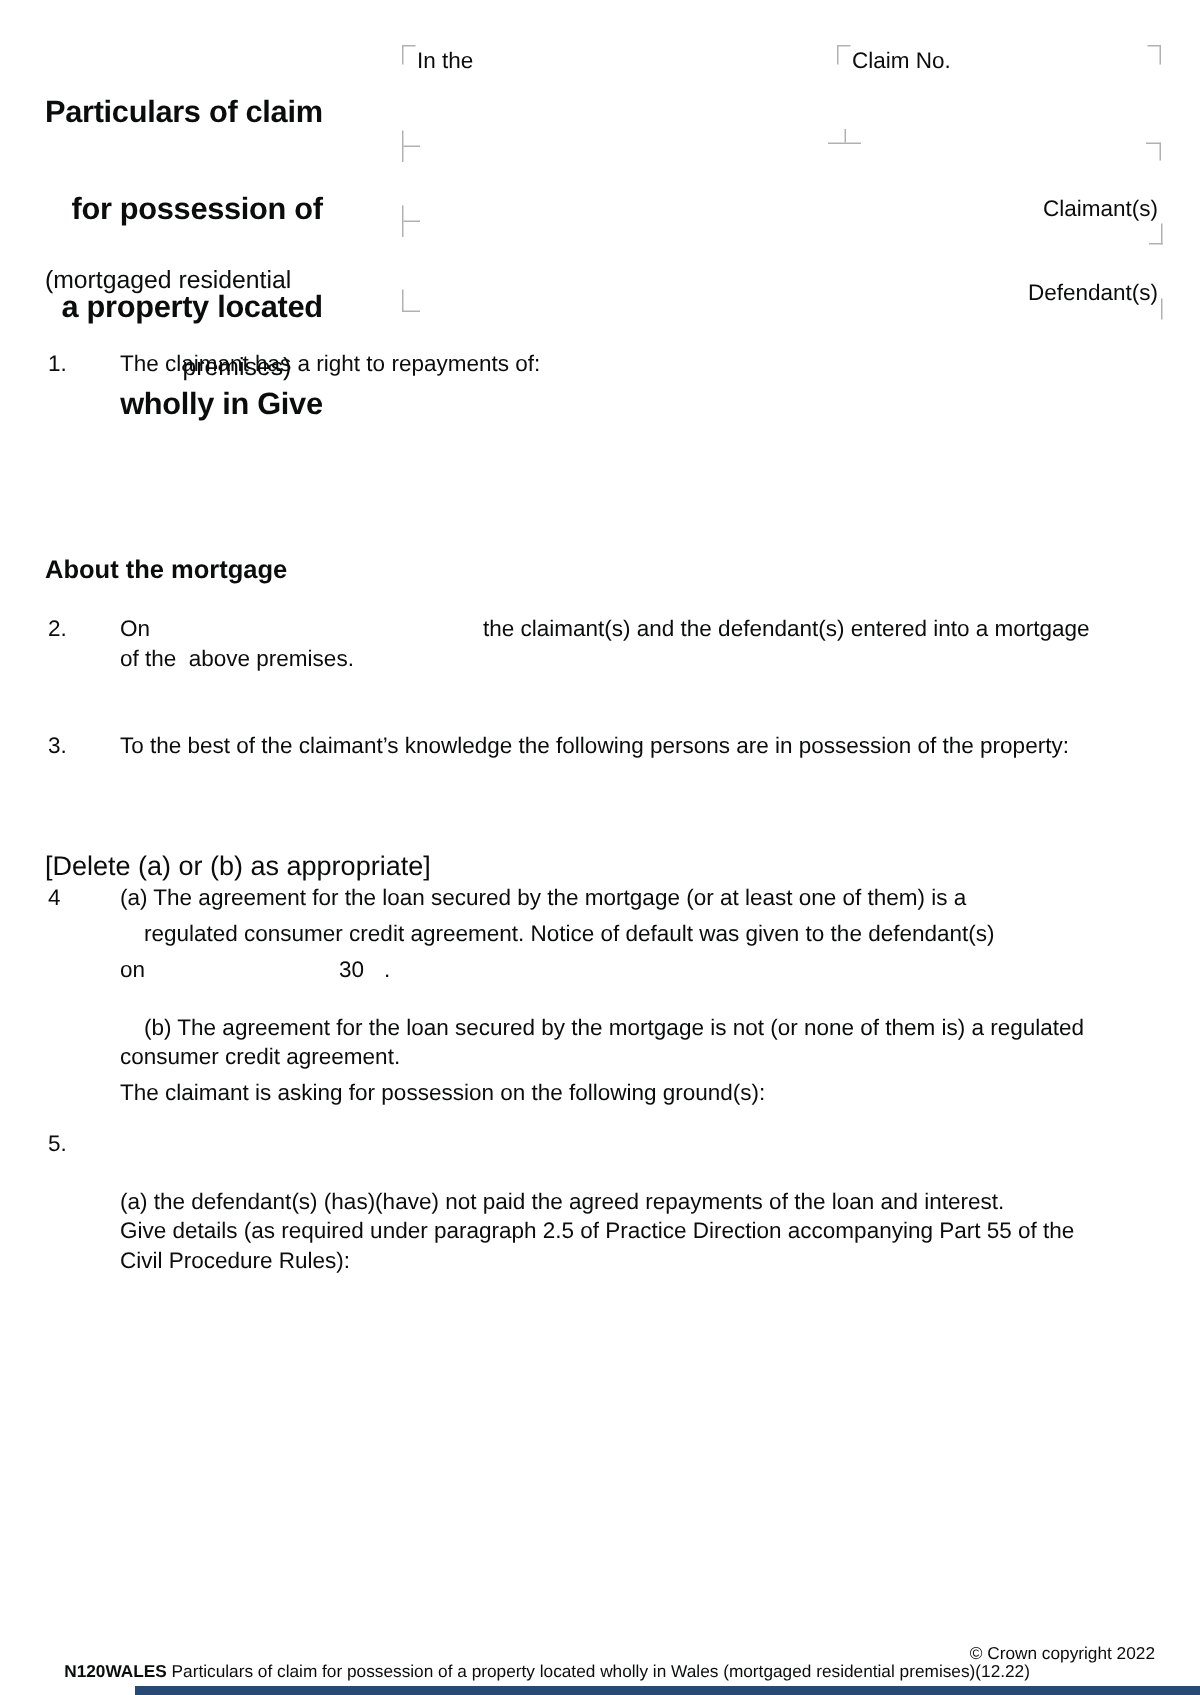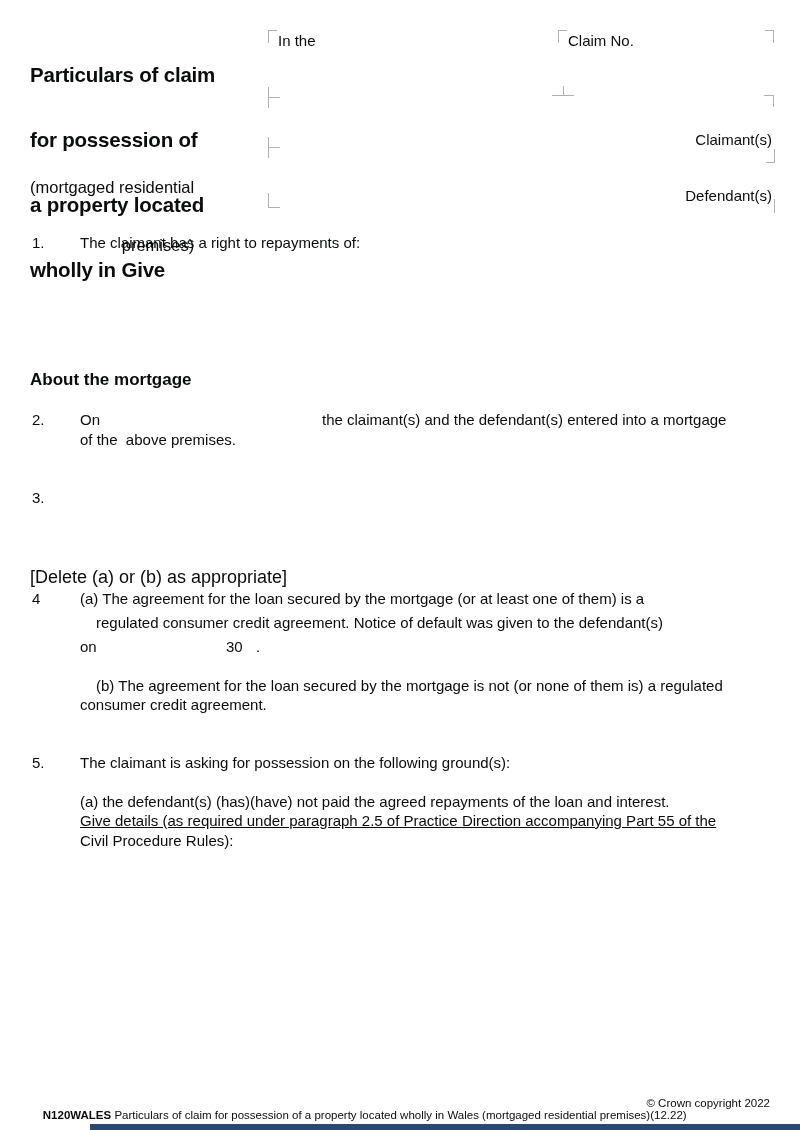--- a/index.html
+++ b/index.html
@@ -6,21 +6,21 @@
   .page {
     position: relative;
     width: 800px;
     height: 1130px;
     background: #ffffff;
     font-family: "Liberation Sans", sans-serif;
     color: #0b0c0c;
     overflow: hidden;
   }
   .abs { position: absolute; white-space: pre; }
-  .title-line   { font-size: 20.5px; font-weight: bold; line-height: 29px; letter-spacing: -0.2px; }
+  .title-line   { font-size: 20.5px; font-weight: bold; line-height: 29px; letter-spacing: -0.2px; text-align: right; }
   .subtitle-line{ font-size: 16.5px; line-height: 22px; }
   .hdr-label    { font-size: 15px; }
   .right-label  { font-size: 15px; text-align: right; }
   .body-txt     { font-size: 15px; }
   .num-txt      { font-size: 15px; }
   .heading-txt  { font-size: 17px; font-weight: bold; }
   .note-txt     { font-size: 18px; }
   .footer-txt   { font-size: 11.5px; }
   .mark { position: absolute; background: #b1b1b1; }
   .field { position: absolute; background: transparent; }
@@ -81,39 +81,40 @@
 
   <div class="abs heading-txt" style="left:30px; top:370px;">About the mortgage</div>
 
   <div class="abs num-txt" style="left:32px; top:411px;">2.</div>
   <div class="abs body-txt" style="left:80px; top:411px;">On</div>
   <div class="field" style="left:112px; top:411px; width:200px; height:18px;"></div>
   <div class="abs body-txt" style="left:322px; top:411px;">the claimant(s) and the defendant(s) entered into a mortgage</div>
   <div class="abs body-txt" style="left:80px; top:431px;">of the  above premises.</div>
 
   <div class="abs num-txt" style="left:32px; top:489px;">3.</div>
+  <div class="abs body-txt" style="left:80px; top:489px;">To the best of the claimant’s knowledge the following persons are in possession of the property:</div>
   <div class="field" style="left:80px; top:512px; width:690px; height:48px;"></div>
 
   <div class="abs note-txt" style="left:30px; top:567px;">[Delete (a) or (b) as appropriate]</div>
 
   <div class="abs num-txt" style="left:32px; top:590px;">4</div>
   <div class="abs body-txt" style="left:80px; top:590px;">(a) The agreement for the loan secured by the mortgage (or at least one of them) is a</div>
   <div class="abs body-txt" style="left:80px; top:614px;margin-left:16px;">regulated consumer credit agreement. Notice of default was given to the defendant(s)</div>
   <div class="abs body-txt" style="left:80px; top:638px;">on</div>
   <div class="field" style="left:104px; top:638px; width:116px; height:18px;"></div>
   <div class="abs body-txt" style="left:226px; top:638px;">30</div>
   <div class="field" style="left:243px; top:638px; width:12px; height:18px;"></div>
   <div class="abs body-txt" style="left:256px; top:638px;">.</div>
   <div class="abs body-txt" style="left:80px; top:677px;margin-left:16px;">(b) The agreement for the loan secured by the mortgage is not (or none of them is) a regulated</div>
   <div class="abs body-txt" style="left:80px; top:696px;">consumer credit agreement.</div>
 
   <div class="abs num-txt" style="left:32px; top:754px;">5.</div>
-  <div class="abs body-txt" style="left:80px; top:754px;">The claimant is asking for possession on the following ground(s):</div>
+  <div class="abs body-txt" style="left:80px; top:720px;">The claimant is asking for possession on the following ground(s):</div>
   <div class="abs body-txt" style="left:80px; top:793px;">(a) the defendant(s) (has)(have) not paid the agreed repayments of the loan and interest.</div>
-  <div class="abs body-txt" style="left:80px; top:812px;text-decoration:underline;">Give details (as required under paragraph 2.5 of Practice Direction accompanying Part 55 of the</div>
+  <div class="abs body-txt" style="left:80px; top:812px;">Give details (as required under paragraph 2.5 of Practice Direction accompanying Part 55 of the</div>
   <div class="abs body-txt" style="left:80px; top:832px;">Civil Procedure Rules):</div>
   <div class="field" style="left:80px; top:858px; width:690px; height:225px;"></div>
 
   <div class="abs footer-txt" style="left:30px; top:1097px;">
     <span style="font-weight:bold;">N120WALES</span><span> </span><span>Particulars of claim for possession of a property located wholly in Wales (mortgaged residential premises)(12.22)</span>
   </div>
   <div class="abs footer-txt" style="right:30px; top:1097px;">© Crown copyright 2022</div>
 
   <div class="bottom-bar" style="background: rgb(38, 74, 115);"></div>
 

